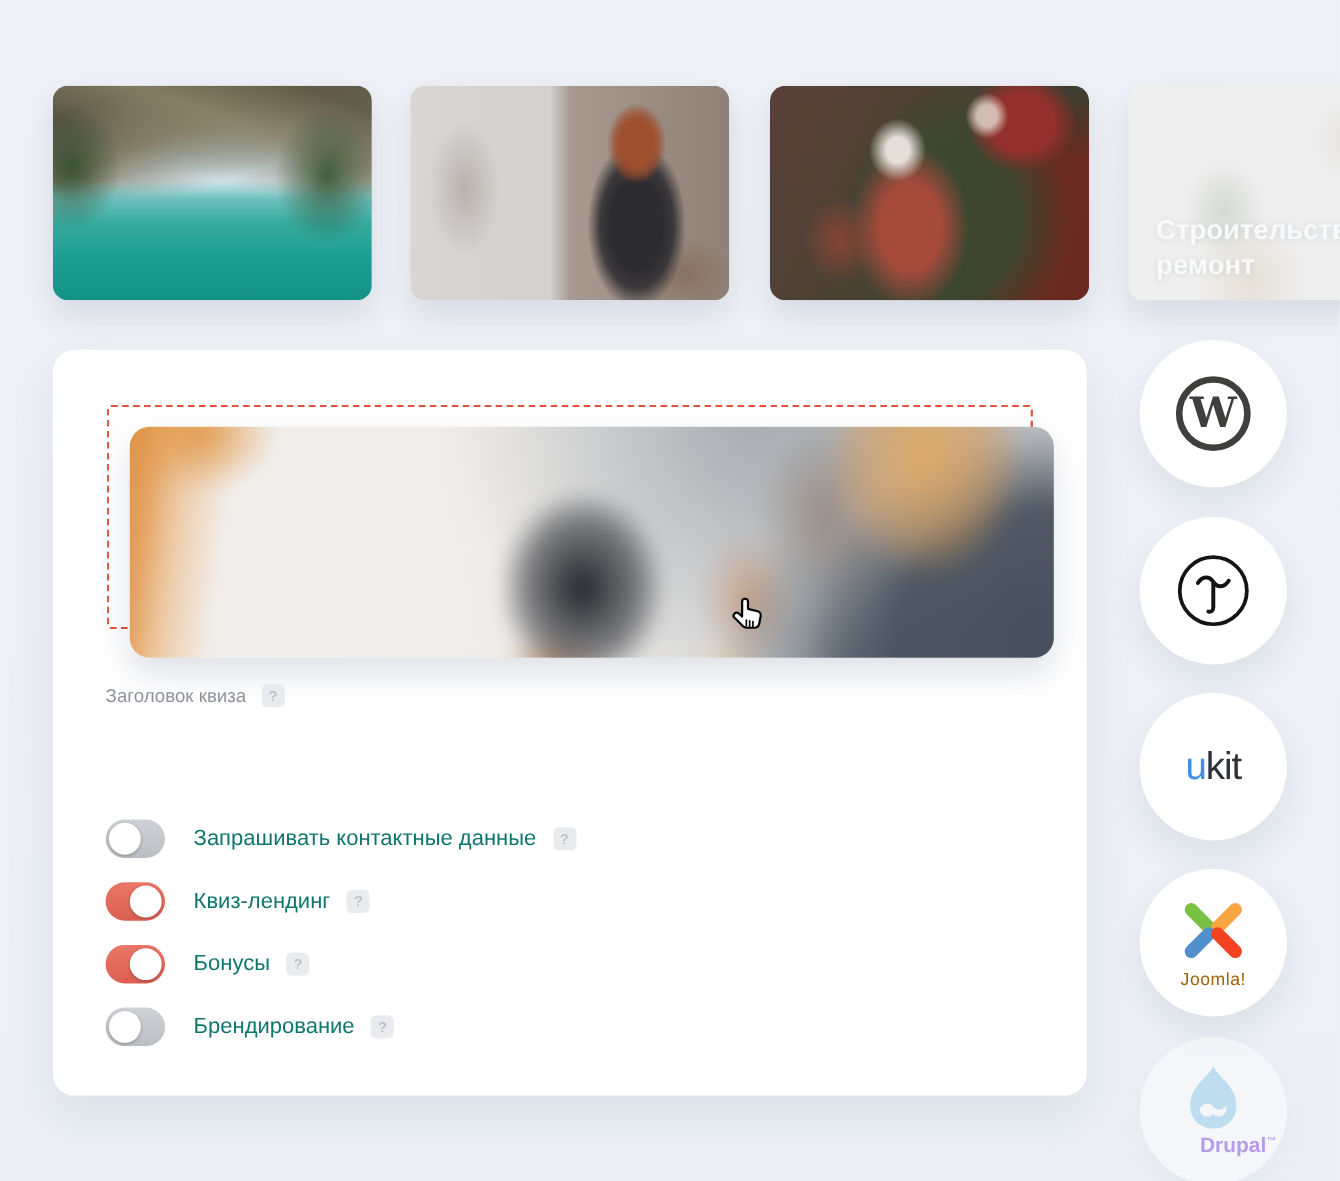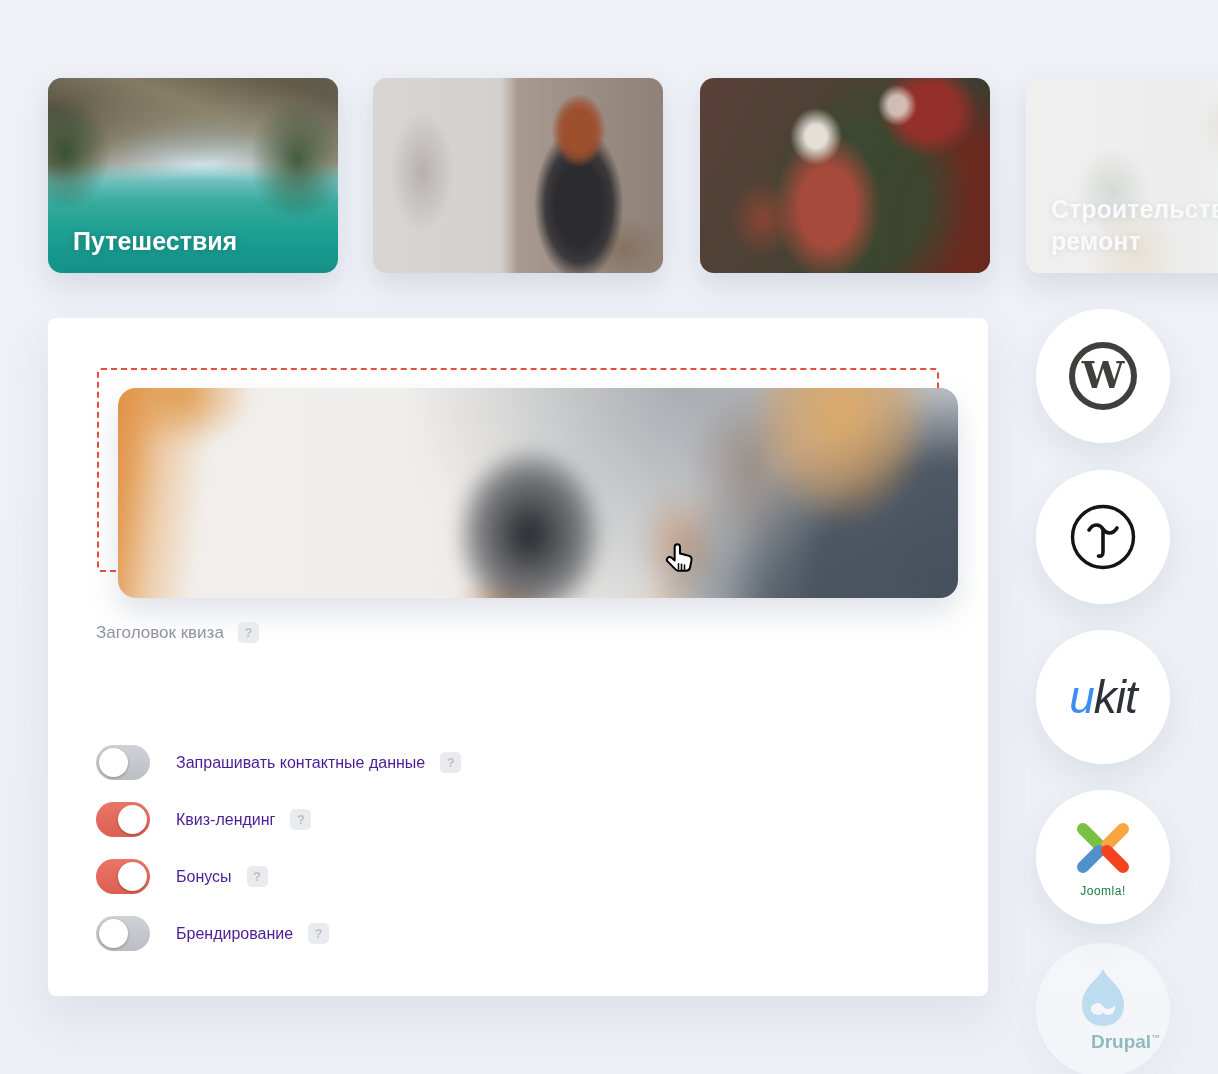--- a/index.html
+++ b/index.html
@@ -65,21 +65,21 @@
   }
   .card-build .fade-overlay {
     position:absolute; inset:0; z-index:2;
     background:linear-gradient(to right, rgba(241,244,249,.42), rgba(241,244,249,.6));
   }
   .card-build .label { z-index:1; }
 
   
   .panel {
     position:absolute; left:48px; top:318px; width:940px; height:678px;
-    background:#fff; border-radius:8px;
+    background:#fff; border-radius:20px;
     box-shadow:0 20px 44px rgba(110,122,155,.12);
   }
   .drop-target {
     position:absolute; left:49px; top:50px; width:842px; height:204px;
     border:2px dashed #e2513b; border-radius:4px;
   }
   .cover {
     position:absolute; left:70px; top:70px; width:840px; height:210px;
     border-radius:18px; overflow:hidden; cursor:grab;
     box-shadow:0 14px 30px rgba(80,90,120,.18);
@@ -118,58 +118,57 @@
   .toggle {
     position:relative; width:54px; height:35px; border-radius:17.5px; cursor:pointer;
     background:linear-gradient(180deg,#ced1d5 0%,#bbbec3 100%); flex:0 0 auto;
   }
   .toggle .knob {
     position:absolute; top:3px; left:3px; width:29px; height:29px; border-radius:50%;
     background:#fff; box-shadow:0 1px 3px rgba(0,0,0,.28);
   }
   .toggle[data-state="on"] { background:linear-gradient(180deg,#e97668 0%,#dc5f52 100%); }
   .toggle[data-state="on"] .knob { left:auto; right:3px; }
-  .toggle-label { margin-left:26px; font-size:16px; color:#4c1d95; }
+  .toggle-label { margin-left:26px; font-size:20px; color:#0f766e; }
 
   .help-badge {
     display:inline-flex; align-items:center; justify-content:center;
     width:21px; height:21px; border-radius:5px; background:#e9ebee;
     color:#bcc1c8; font-size:13px; font-weight:700; cursor:pointer; flex:0 0 auto;
   }
   .toggle-row .help-badge { margin-left:15px; }
 
   
   .platform {
     position:absolute; left:1036px; width:134px; height:134px; border-radius:50%;
     background:#fff; box-shadow:0 14px 30px rgba(100,112,145,.12);
     display:flex; align-items:center; justify-content:center; cursor:pointer;
   }
   .pf-wordpress { top:309px; }
   .pf-tilda     { top:470px; }
   .pf-ukit      { top:630px; }
   .pf-joomla    { top:790px; }
   .pf-drupal    { top:943px; opacity:.42; }
 
-  .ukit-text { font-size:46px; font-weight:500; letter-spacing:-1px;font-style:italic; }
+  .ukit-text { font-size:35px; font-weight:500; letter-spacing:-1px; }
   .ukit-text .u   { color:#3e8ef0; }
   .ukit-text .kit { color:#2d3138; }
 
   .joomla-wrap { display:flex; flex-direction:column; align-items:center; gap:4px; }
-  .joomla-label { font-size:12px; color:#15803d; letter-spacing:.5px; }
+  .joomla-label { font-size:16px; color:#a16207; letter-spacing:.5px; }
 
   .drupal-wrap { display:flex; flex-direction:column; align-items:center; gap:2px; }
-  .drupal-label { font-size:19px; font-weight:700; color:#0f766e;margin-left:45px; }
+  .drupal-label { font-size:19px; font-weight:700; color:#6d28d9;margin-left:45px; }
   .drupal-label sup { font-size:9px; }
 </style>
 </head>
 <body>
 
 <div class="cat-card card-travel">
   <div class="art art-travel"></div>
-  <div class="label">Путешествия</div>
 </div>
 <div class="cat-card card-edu">
   <div class="art art-edu"></div>
 </div>
 <div class="cat-card card-holiday">
   <div class="art art-holiday"></div>
 </div>
 <div class="cat-card card-build">
   <div class="art art-build"></div>
   <div class="label">Строительство и ремонт</div>

